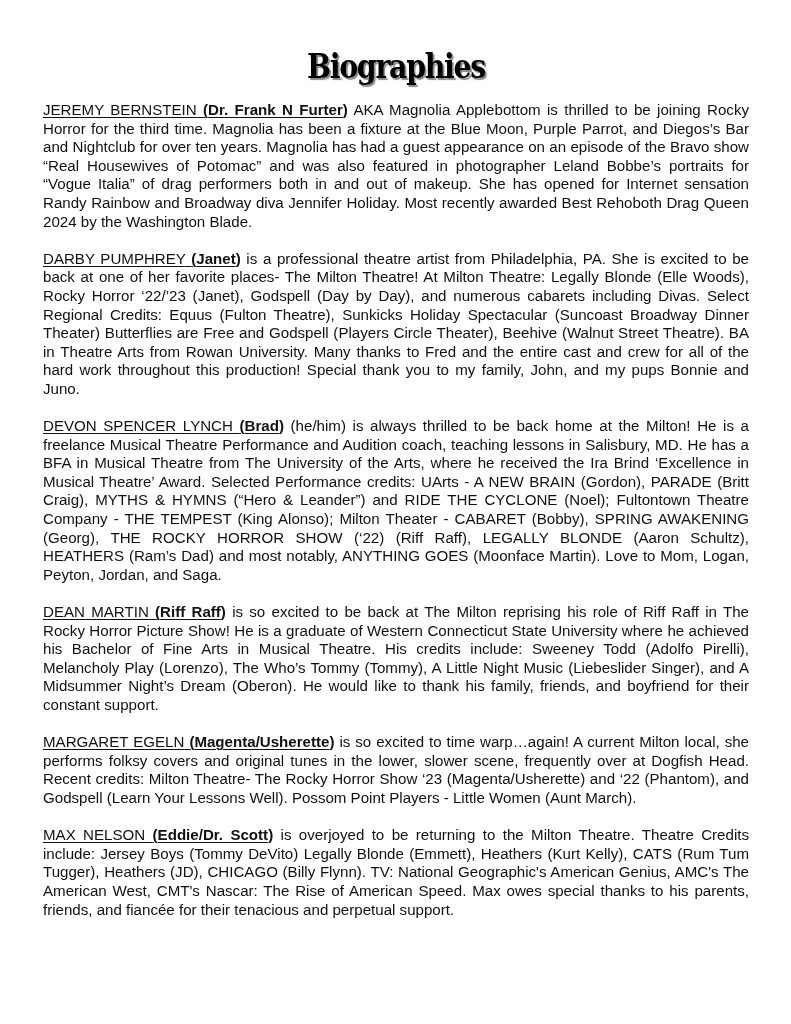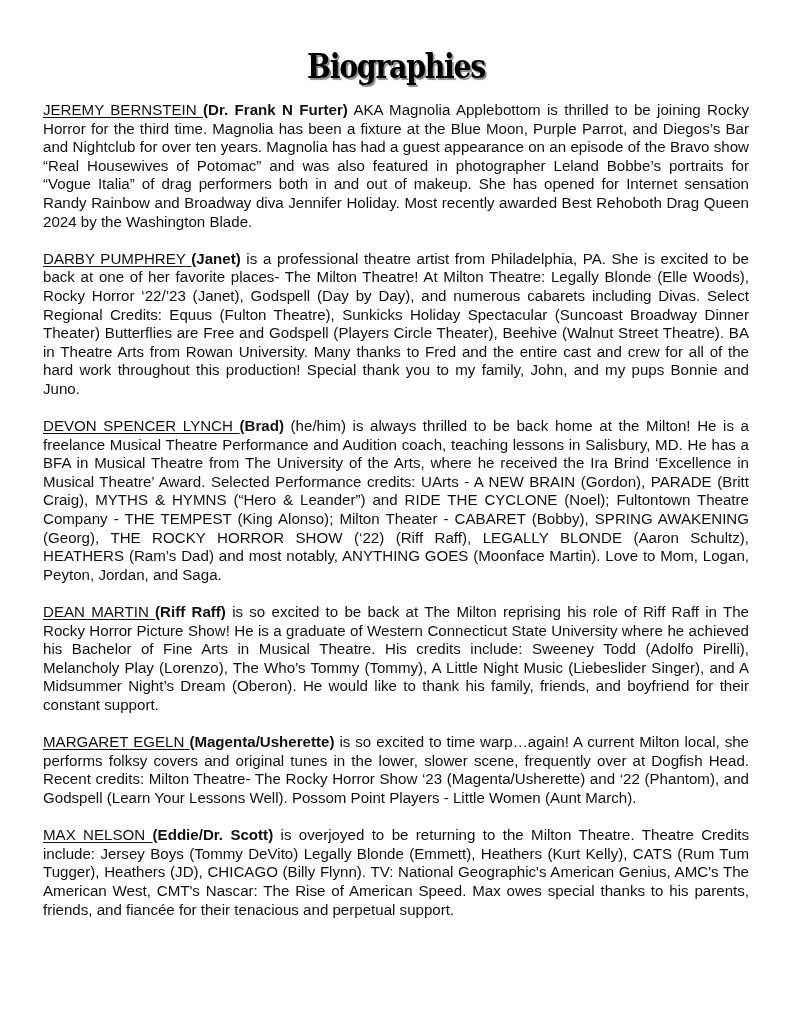--- a/index.html
+++ b/index.html
@@ -45,20 +45,21 @@
     .bio .name {
       font-weight: normal;
       text-decoration: underline;
       text-decoration-thickness: 1px;
       text-underline-offset: 2px;
     }
     .bio .role {
       font-weight: bold;
     }
     .bio .role-inner {
+      text-decoration: underline;
       text-decoration-thickness: 1px;
       text-underline-offset: 2px;
     }
   </style>
 </head>
 <body>
 
 <div class="page">
   <h1 class="title">Biographies</h1>
 

